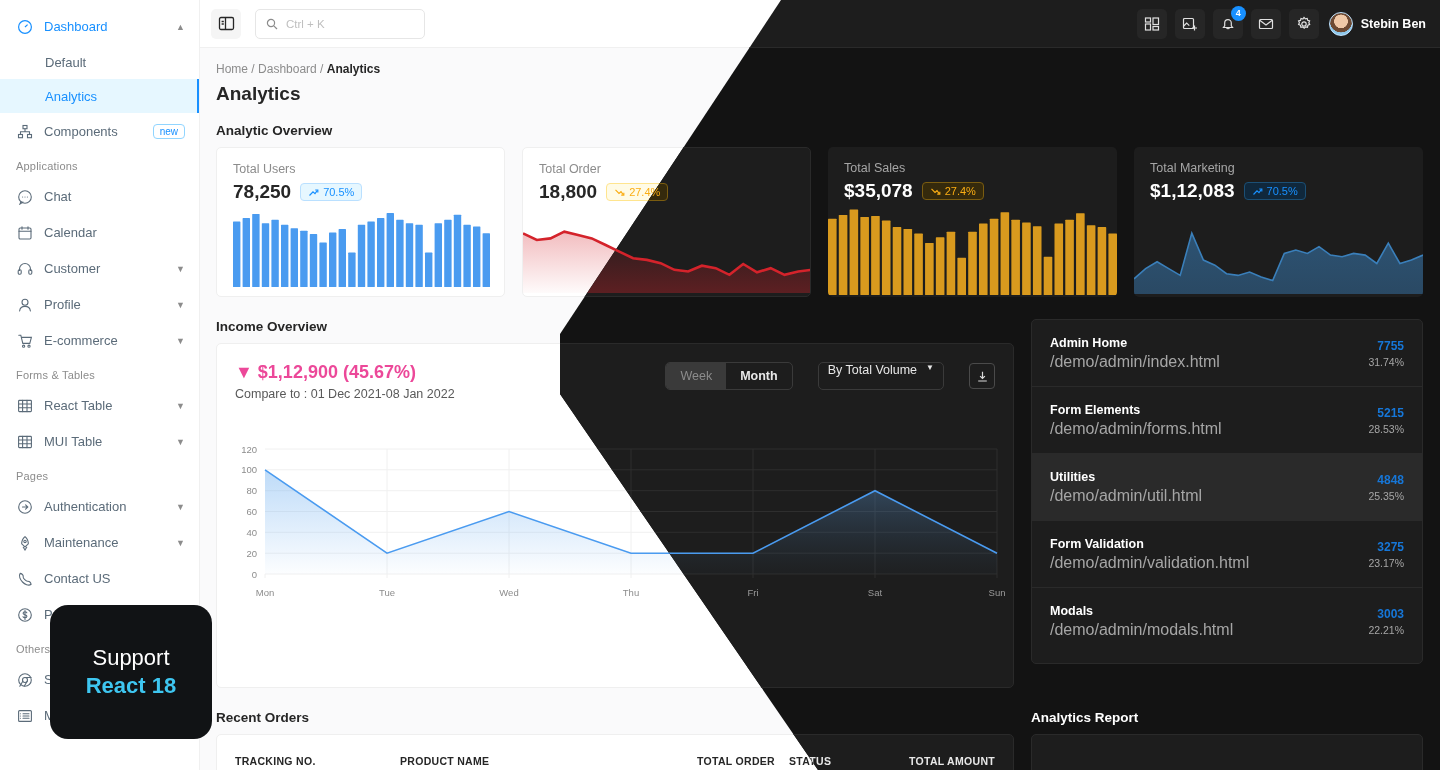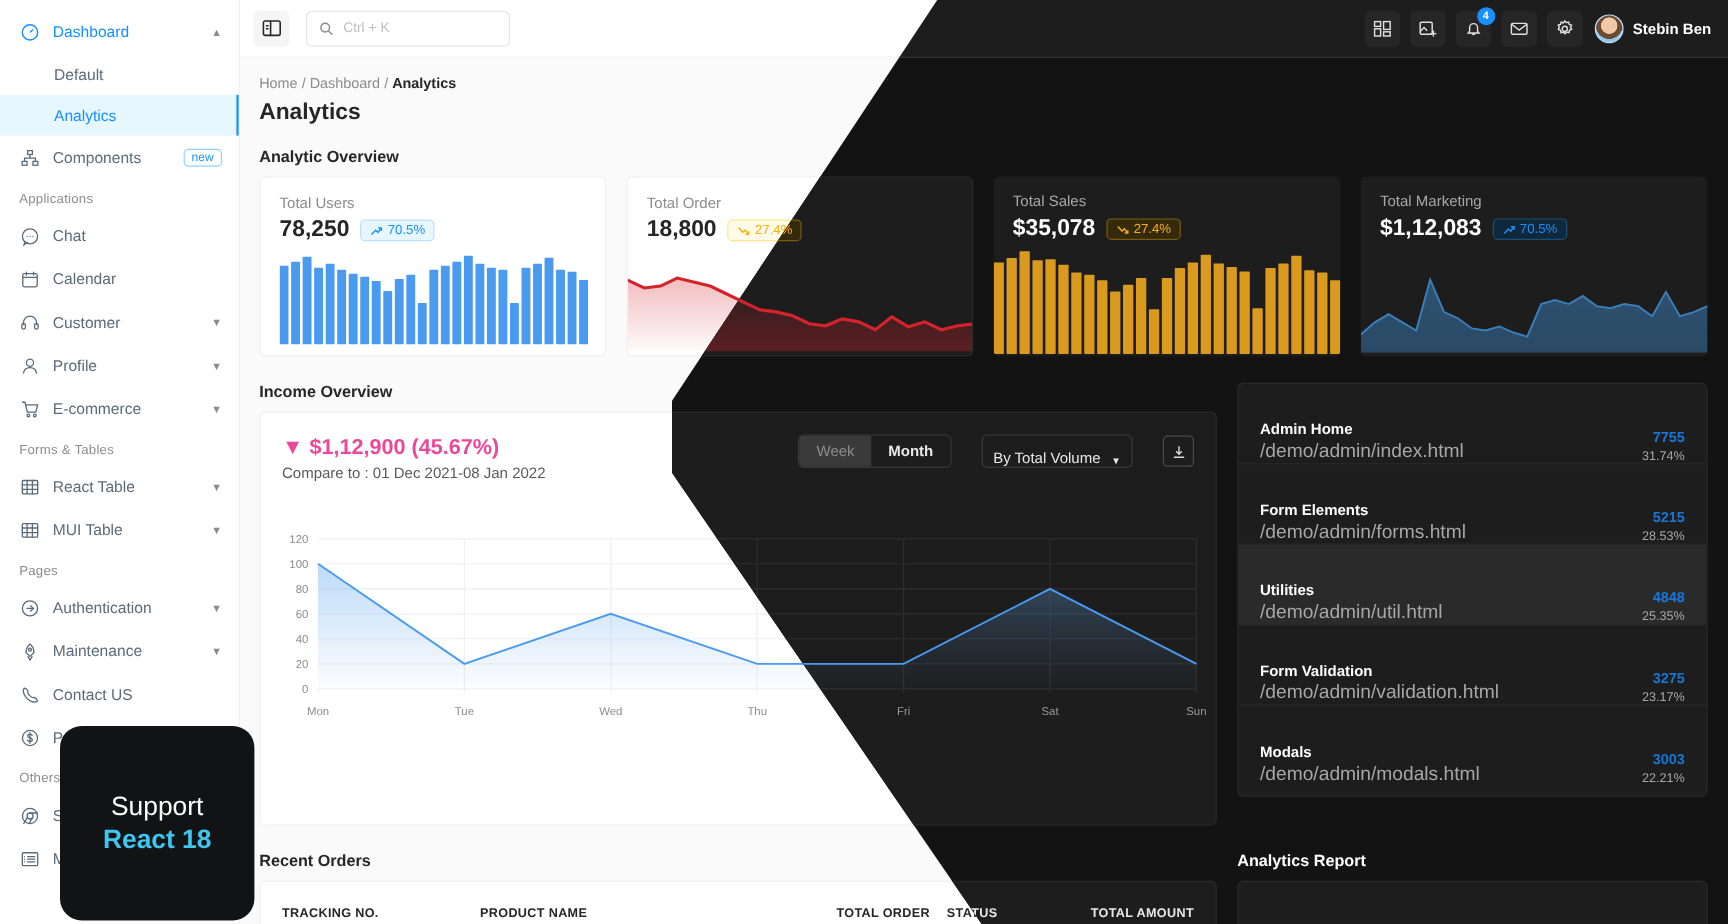--- a/index.html
+++ b/index.html
@@ -53,21 +53,21 @@
     background: #e6f7ff; color: #1890ff; font-weight: 400;
     border-right: 2px solid #1890ff;
   }
   .badge-new {
     font-size: 10px; color: #1890ff; border: 1px solid #91d5ff;
     border-radius: 4px; padding: 1px 6px; background: #fff;
   }
 
   
   .support-bubble {
-    position: absolute; left: 50px; top: 605px; width: 162px; height: 162px;
+    position: absolute; left: 50px; top: 605px; width: 162px; height: 134px;
     background: #111315; border-radius: 18px;
     display: flex; flex-direction: column; align-items: center; justify-content: center;
     gap: 2px; z-index: 40;
   }
   .support-bubble .s1 { color: #ffffff; font-size: 22px; font-weight: 400; }
   .support-bubble .s2 { color: #3ec6f0; font-size: 22px; font-weight: 700; }
 
   
   .header {
     position: absolute; left: 200px; top: 0; width: 1240px; height: 48px;
@@ -162,34 +162,34 @@
   .income-compare { font-size: 12.5px; color: #595959; }
   .dark .income-compare { color: #a6a6a6; }
   .income-ctrls { margin-left: auto; display: flex; align-items: center; gap: 25px; }
   .seg { display: flex; border: 1px solid #e8e8e8; border-radius: 5px; overflow: hidden; height: 28px;}
   .dark .seg { border-color: #3a3a3a; }
   .seg div { padding: 0 14px; display:flex; align-items:center; font-size: 12.5px; font-weight:700; color:#262626; cursor:pointer; }
   .dark .seg div { color: #e8e8e8; }
   .seg div.off { background: #f5f5f5; color: #bfbfbf; font-weight: 400; }
   .dark .seg div.off { background: #3a3a3a; color: #8c8c8c; }
   .select-box {
-    height: 28px; border: 1px solid #e8e8e8; border-radius: 5px; display:flex; align-items:flex-end;
+    height: 28px; border: 1px solid #e8e8e8; border-radius: 5px; display:flex; align-items:flex-start;
     gap: 9px; padding: 0 9px; font-size: 12.5px; color: #262626; cursor: pointer;
   }
   .dark .select-box { border-color: #3a3a3a; color: #e8e8e8; }
   .icon-btn-sq {
     width: 26px; height: 26px; border: 1px solid #d9d9d9; border-radius: 4px;
     display:flex; align-items:center; justify-content:center; cursor:pointer; color:#595959;
   }
   .dark .icon-btn-sq { border-color: #4a4a4a; color: #d9d9d9; }
 
   
   .pv-panel { width: 392px; height: 345px; overflow: hidden; }
   .pv-row {
-    height: 67px; padding: 0 18px; display: flex; align-items: flex-end;
+    height: 67px; padding: 0 18px; display: flex; align-items: center;
     border-bottom: 1px solid #f0f0f0; cursor: pointer;
   }
   .dark .pv-row { border-bottom-color: #2a2a2a; }
   .pv-row:last-child { border-bottom: none; }
   .pv-row.hl { background: #fafafa; }
   .dark .pv-row.hl { background: #2a2a2a; }
   .pv-left { flex: 1; }
   .pv-title { font-size: 12.5px; font-weight: 700; color: #262626; margin-bottom: 3px; }
   .dark .pv-title { color: #ffffff; }
   .pv-url { font-size: 16px; color: #8c8c8c; }

